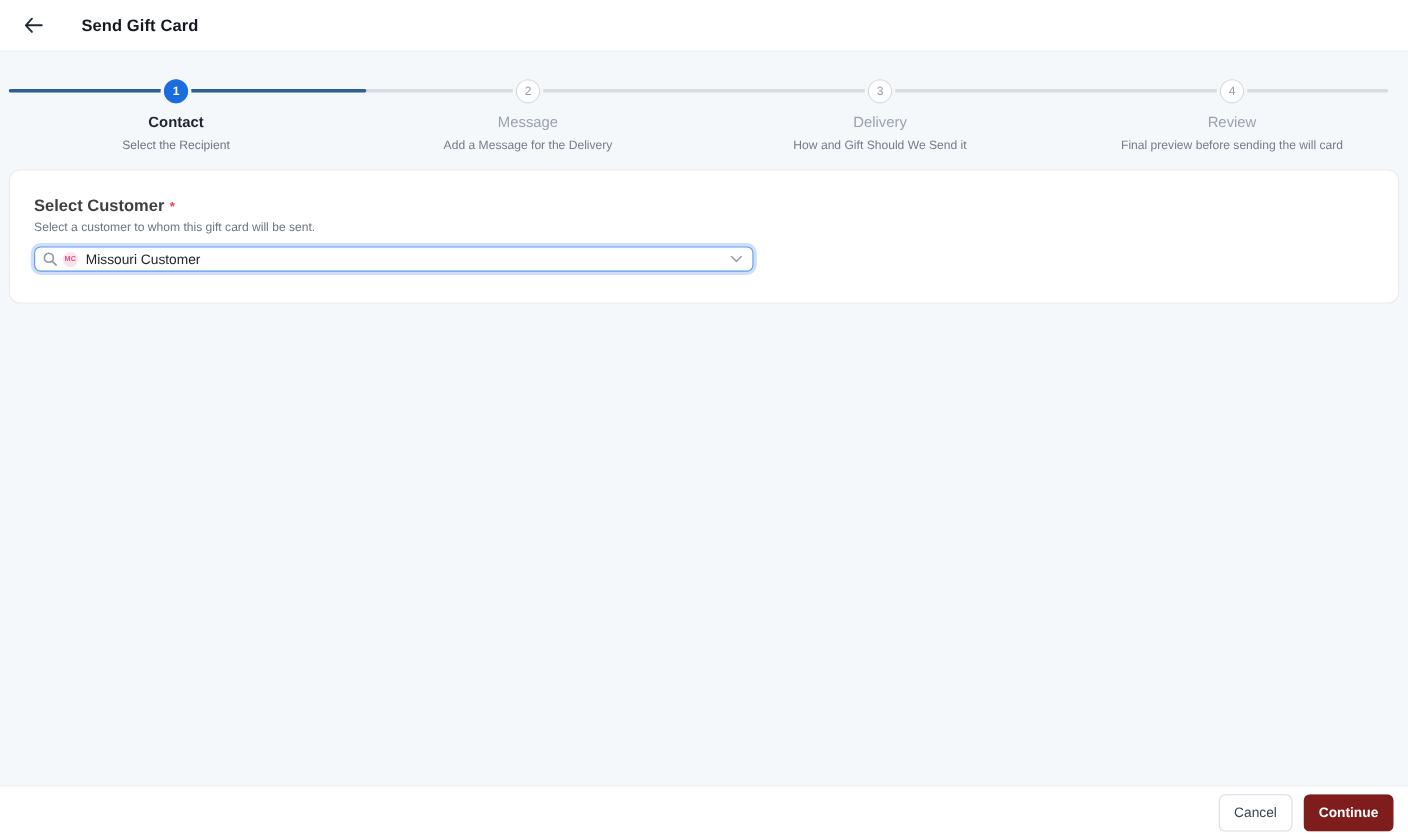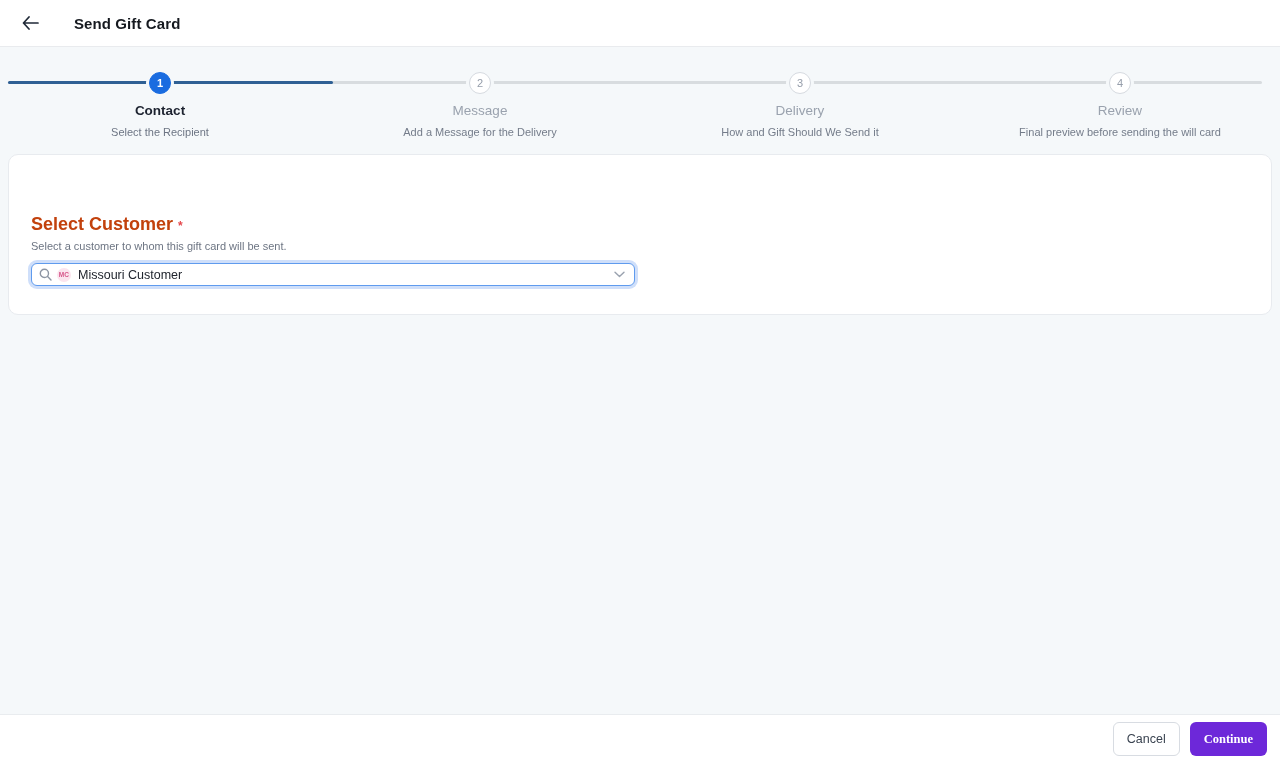--- a/index.html
+++ b/index.html
@@ -121,38 +121,37 @@
     border-radius: 10px;
     padding: 24px 22px 28px 22px;
     flex: 0 0 auto;
   }
   .field-label-row {
     display: flex;
     align-items: baseline;
     gap: 5px;
   }
   .field-label {
-    font-size: 18px;
-    font-weight: 700;
-    color: #c2410c;
-    margin-top: 35px;
+    font-size: 15px;
+    font-weight: 700;
+    color: #404040;
   }
   .required-mark {
     color: #e5484d;
     font-size: 12px;
     font-weight: 700;
   }
   .field-desc {
     margin-top: 5px;
     font-size: 11px;
     color: #6d7583;
   }
   .select-box {
     margin-top: 11px;
-    width: 604px;
+    width: 654px;
     height: 23px;
     background: #ffffff;
     border: 1px solid #5f9bee;
     box-shadow: 0 0 0 3px #cfdffa;
     border-radius: 6px;
     display: flex;
     align-items: center;
     padding: 0 9px 0 7px;
     cursor: pointer;
   }
@@ -200,24 +199,23 @@
     display: flex; align-items: center; justify-content: center;
     cursor: pointer;
     border: 1px solid transparent;
   }
   .btn-secondary {
     background: #ffffff;
     border-color: #d8dce2;
     color: #3a4350;
   }
   .btn-primary {
-    background: #6d28d9;
+    background: #7f1d1d;
     color: #ffffff;
     font-weight: 600;
-    font-family: Liberation Serif, serif;
   }
 </style>
 </head>
 <body>
 
 <header class="app-header">
   <div class="back-btn">
     <span style="display:flex">
       <svg width="17" height="14" viewBox="0 0 17 14" fill="none">
         <path d="M7 1 L1.5 7 L7 13 M1.8 7 H16" stroke="#1f2937" stroke-width="1.7" stroke-linecap="round" stroke-linejoin="round" fill="none"></path>

